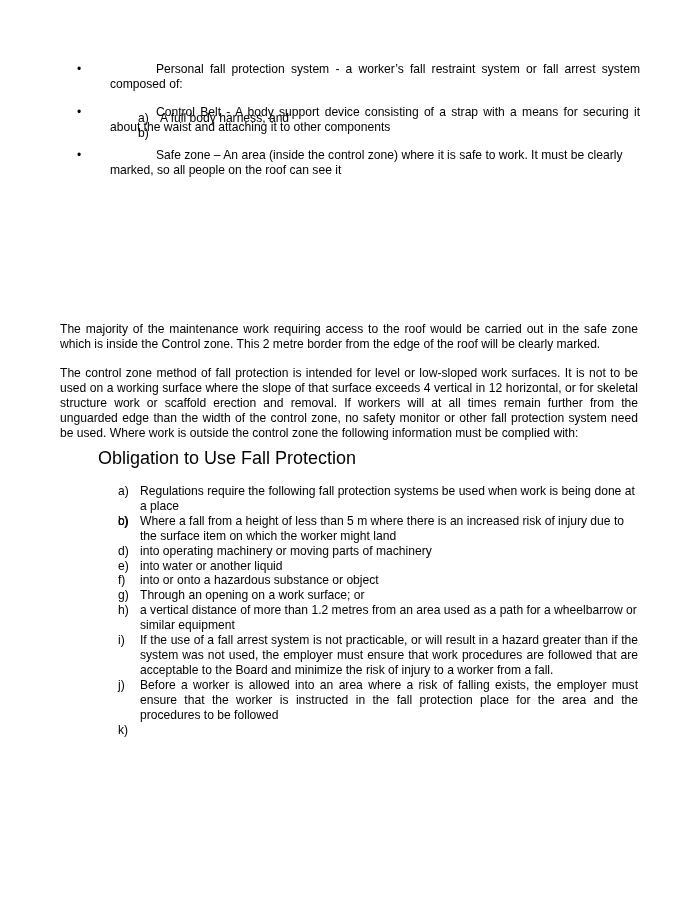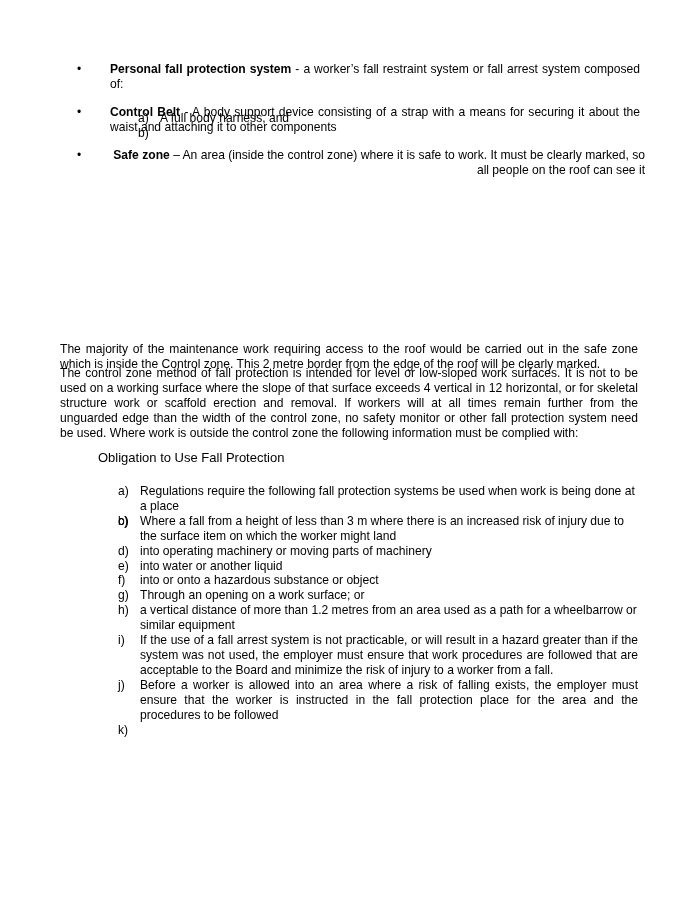--- a/index.html
+++ b/index.html
@@ -52,24 +52,25 @@
     line-height: 14.9px;
   }
   .bullet-text {
     display: block;
     font-size: 12.1px;
     line-height: 14.9px;
     text-align: justify;
   }
   .bullet-text.narrow {
     width: 535px;
-    text-align: right;
+    text-align: left;
   }
   .lead {
-    font-weight: bold;
+    font-weight: normal;
+    margin-left: 46px;
   }
 
   
   .sub-alpha-list {
     position: absolute;
     left: 138px;
     top: 111px;
     width: 500px;
   }
   .sub-alpha-item {
@@ -102,29 +103,29 @@
 
   
   .para {
     position: absolute;
     left: 60px;
     width: 578px;
     font-size: 12.1px;
     line-height: 14.9px;
     text-align: justify;
   }
-  .para.p1 { top: 322px; margin-top: 20px; }
+  .para.p1 { top: 322px; }
   .para.p2 { top: 366px; }
 
   
   .sub-heading {
     position: absolute;
     left: 98px;
     top: 449px;
-    font-size: 13px;
+    font-size: 18px;
     line-height: 18px;
     font-weight: normal;
   }
 
   
   .alpha-list {
     position: absolute;
     left: 118px;
     top: 484px;
     width: 520px;
@@ -172,21 +173,21 @@
 
 
   <div class="para p1">The majority of the maintenance work requiring access to the roof would be carried out in the safe zone which is inside the Control zone. This 2 metre border from the edge of the roof will be clearly marked.</div>
   <div class="para p2">The control zone method of fall protection is intended for level or low-sloped work surfaces. It is not to be used on a working surface where the slope of that surface exceeds 4 vertical in 12 horizontal, or for skeletal structure work or scaffold erection and removal. If workers will at all times remain further from the unguarded edge than the width of the control zone, no safety monitor or other fall protection system need be used. Where work is outside the control zone the following information must be complied with:</div>
 
   <div class="sub-heading">Obligation to Use Fall Protection</div>
 
   <div class="alpha-list" id="obligations-list">
       <div class="alpha-item"><span class="mark">a)</span><span>Regulations require the following fall protection systems be used when work is being done at a place</span></div>
       <div class="alpha-item"><span class="mark">b)</span></div>
-      <div class="alpha-item"><span class="mark">c)</span><span>Where a fall from a height of less than 3 m where there is an increased risk of injury due to the surface item on which the worker might land</span></div>
+      <div class="alpha-item"><span class="mark">c)</span><span>Where a fall from a height of less than 5 m where there is an increased risk of injury due to the surface item on which the worker might land</span></div>
       <div class="alpha-item"><span class="mark">d)</span><span>into operating machinery or moving parts of machinery</span></div>
       <div class="alpha-item"><span class="mark">e)</span><span>into water or another liquid</span></div>
       <div class="alpha-item"><span class="mark">f)</span><span>into or onto a hazardous substance or object</span></div>
       <div class="alpha-item"><span class="mark">g)</span><span>Through an opening on a work surface; or</span></div>
       <div class="alpha-item"><span class="mark">h)</span><span>a vertical distance of more than 1.2 metres from an area used as a path for a wheelbarrow or similar equipment</span></div>
       <div class="alpha-item justified"><span class="mark">i)</span><span>If the use of a fall arrest system is not practicable, or will result in a hazard greater than if the system was not used, the employer must ensure that work procedures are followed that are acceptable to the Board and minimize the risk of injury to a worker from a fall.</span></div>
       <div class="alpha-item justified"><span class="mark">j)</span><span>Before a worker is allowed into an area where a risk of falling exists, the employer must ensure that the worker is instructed in the fall protection place for the area and the procedures to be followed</span></div>
       <div class="alpha-item"><span class="mark">k)</span></div>
     </div>
 

